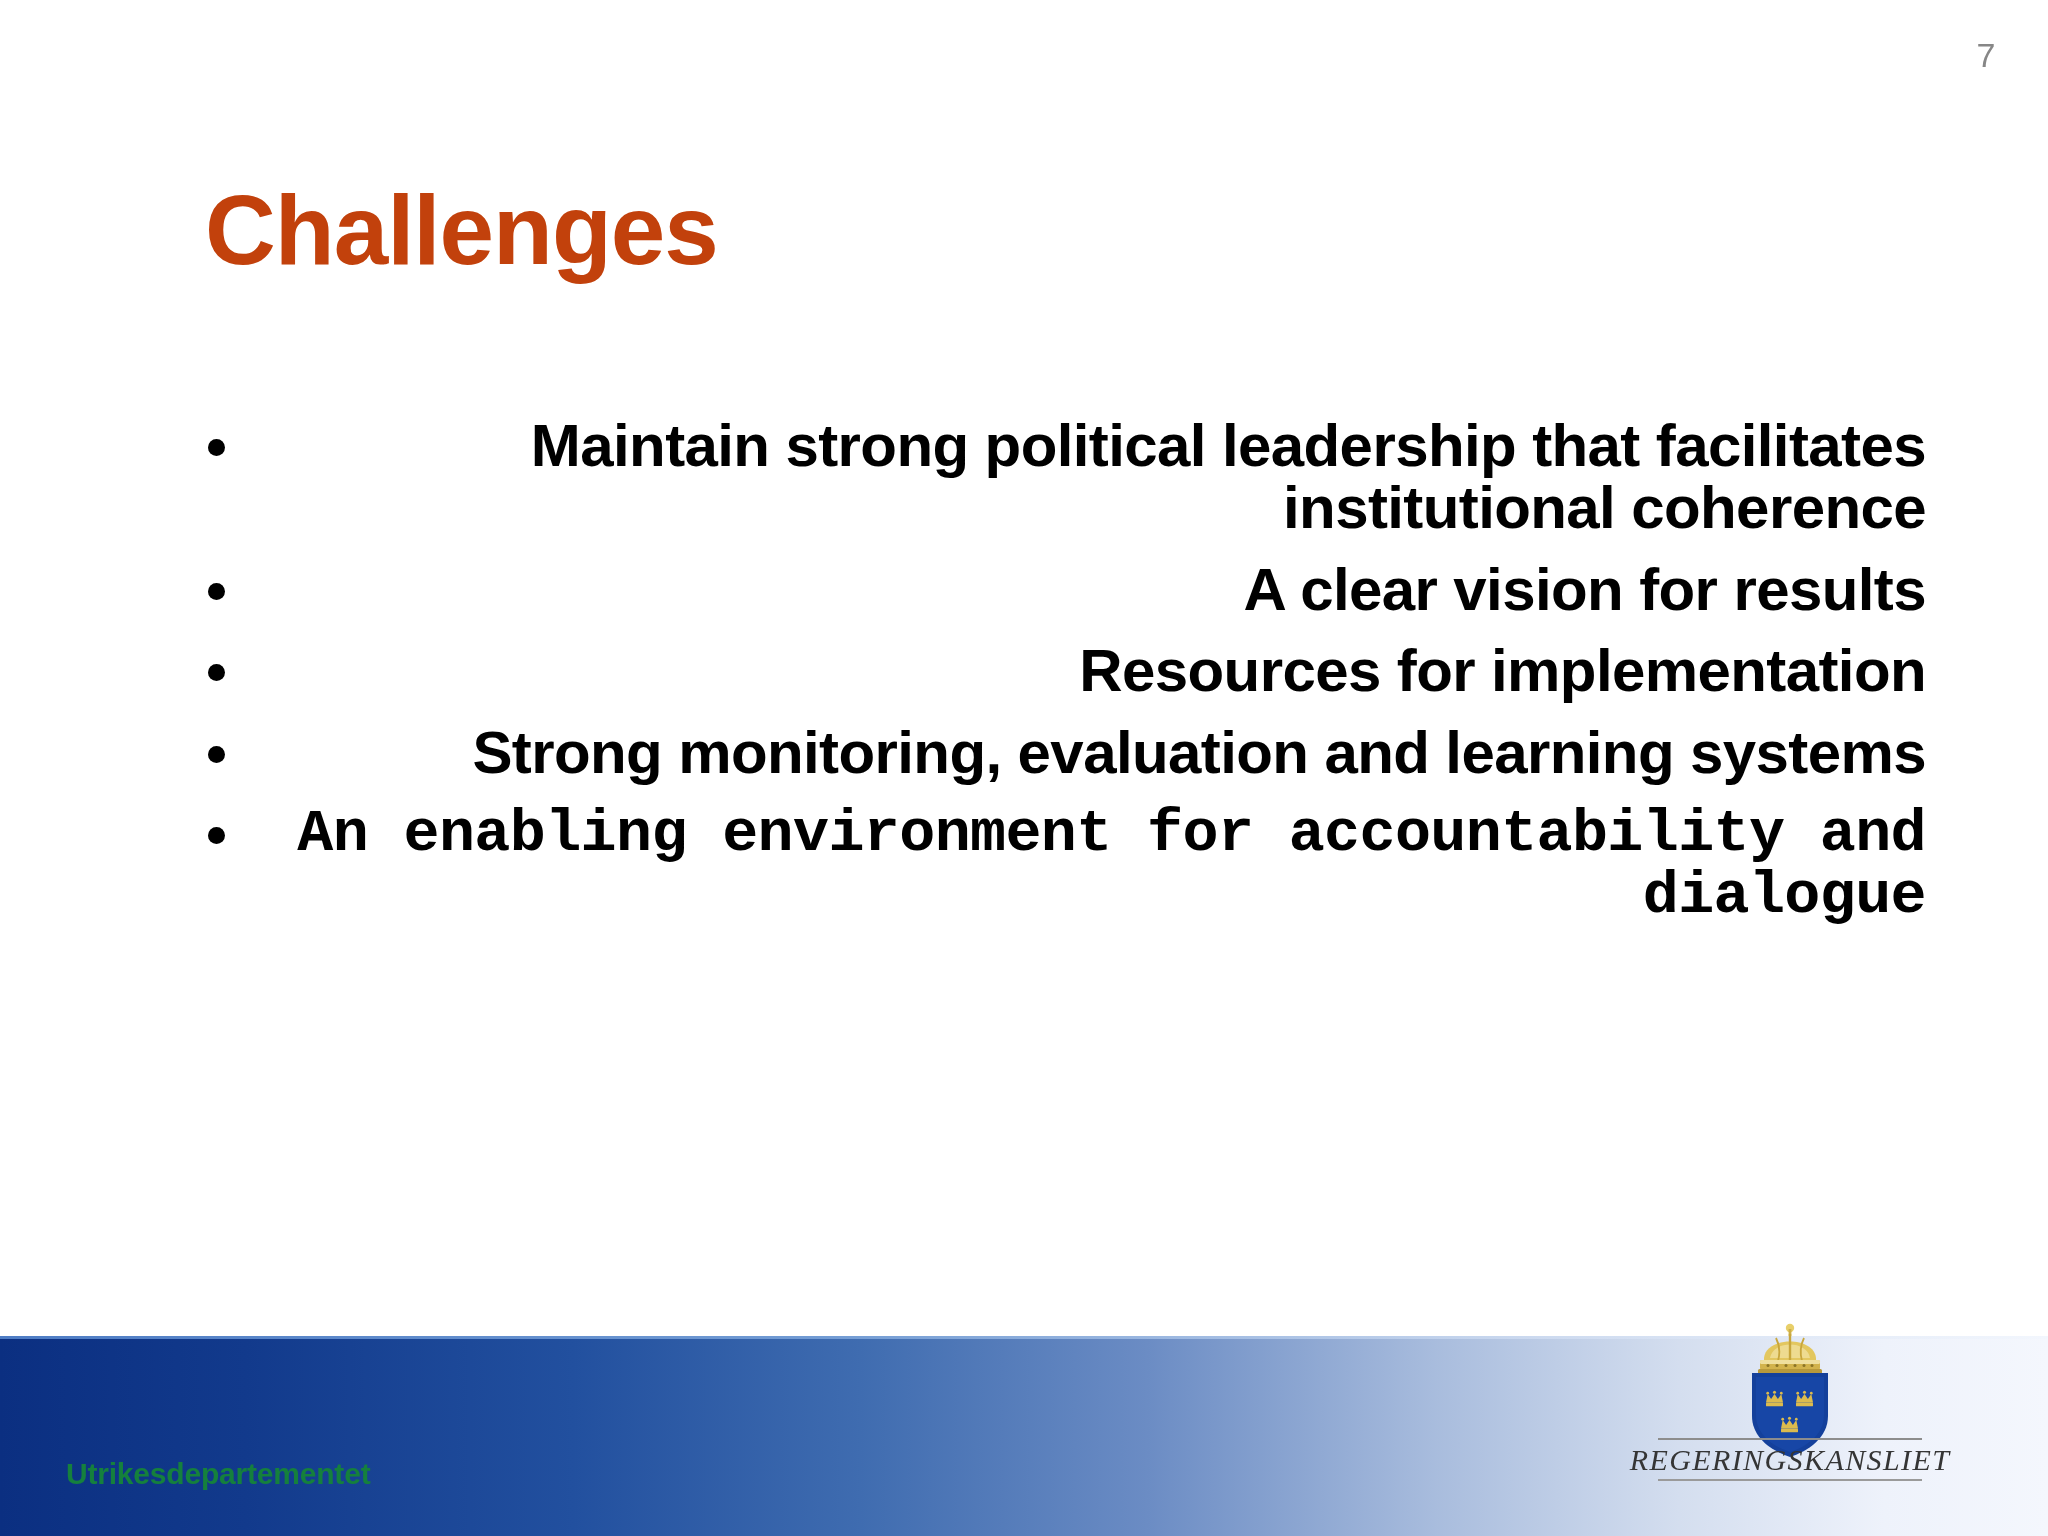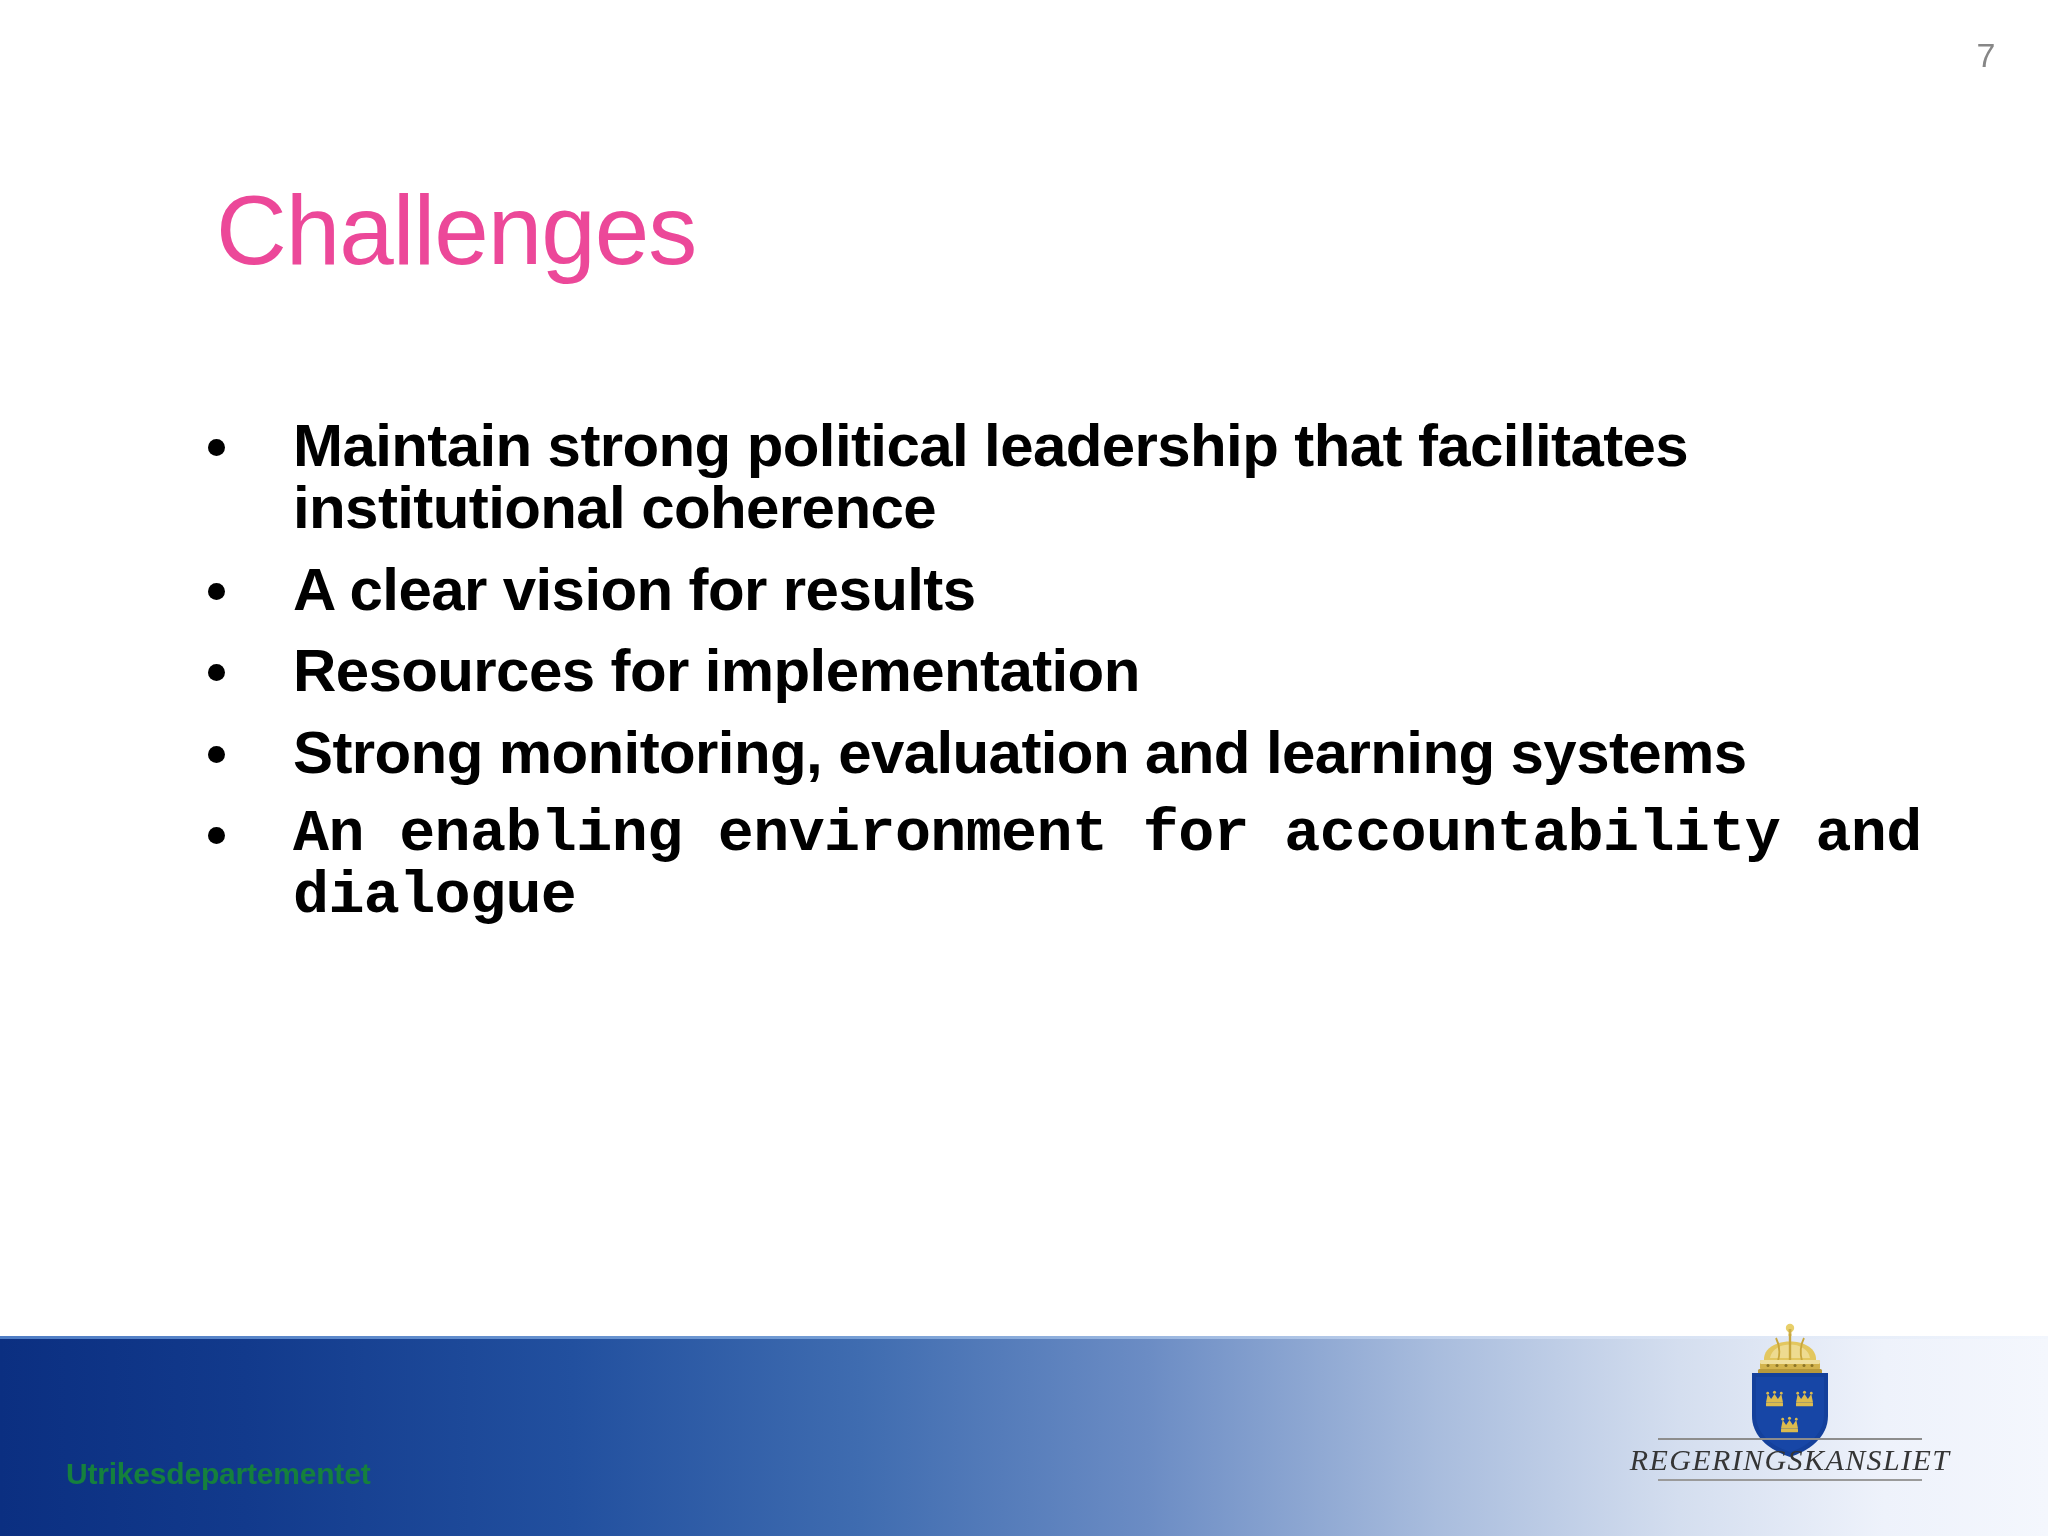--- a/index.html
+++ b/index.html
@@ -31,26 +31,25 @@
     letter-spacing: 0;
     line-height: 1;
   }
 
   
   .slide-title {
     position: absolute;
     left: 205px;
     top: 181px;
     font-size: 98px;
-    font-weight: normal;
-    color: #ec4899;
+    font-weight: bold;
+    color: #c2410c;
     letter-spacing: -1px;
     line-height: 1.0;
     white-space: nowrap;
-    margin-left: 11px;
   }
 
   
   .body-list {
     position: absolute;
     left: 196px;
     top: 415px;
     width: 1730px;
     list-style: none;
     margin: 0;
@@ -58,20 +57,21 @@
   }
   .bullet-item {
     position: relative;
     padding-left: 97px;
     margin-bottom: 19px;
     font-size: 60px;
     font-weight: bold;
     color: #000000;
     line-height: 1.04;
     letter-spacing: -0.6px;
+    text-align: right;
   }
   .bullet-item:last-child { margin-bottom: 0; font-family: Liberation Mono, monospace; }
   .bullet-dot {
     position: absolute;
     left: 12px;
     top: 0.40em;
     width: 17px;
     height: 17px;
     border-radius: 50%;
     background: #000000;

